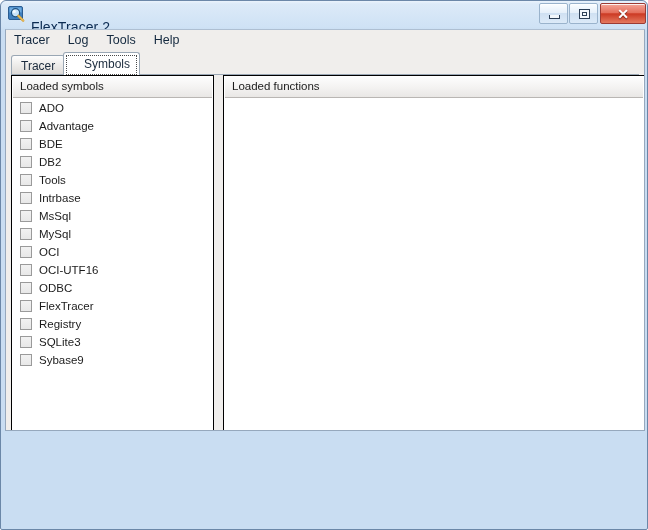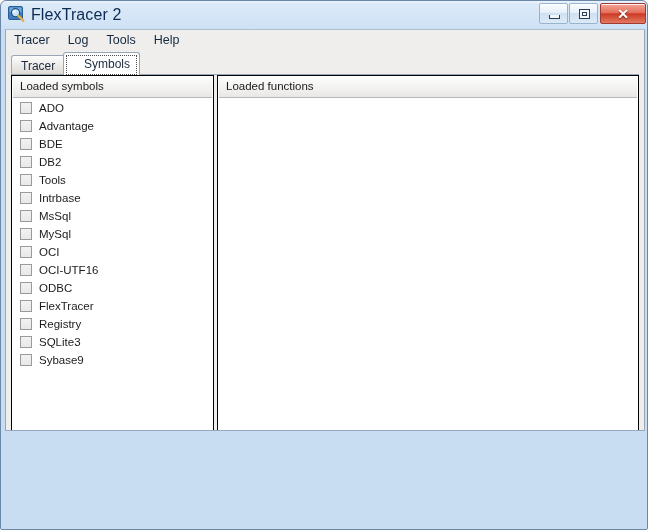--- a/index.html
+++ b/index.html
@@ -42,22 +42,22 @@
     height: 28px;
     box-sizing: border-box;
   }
   #app-icon {
     position: absolute;
     left: 7px; top: 5px;
     width: 17px; height: 17px;
   }
   #title-text {
     position: absolute;
-    left: 30px; top: 5px;
-    font-size: 16px;
+    left: 30px; top: 18px;
+    font-size: 14px;
     color: #0b2b52;
     letter-spacing: 0.1px;
     white-space: nowrap;
   }
   #window-buttons {
     position: absolute;
     right: 3px; top: 2px;
     height: 21px;
     display: flex;
     align-items: stretch;
@@ -213,21 +213,21 @@
     box-sizing: border-box;
     background: #ffffff;
     border: 1px solid #000000;
     overflow: hidden;
   }
   #panel-symbols {
     left: 0;
     width: 203px;
   }
   #panel-functions {
-    left: 206px;
+    left: 212px;
     width: 422px;
   }
   .panel-header {
     position: relative;
     height: 21px;
     box-sizing: border-box;
     background: linear-gradient(to bottom, #fdfdfd 0%, #f4f3f2 50%, #e9e7e5 100%);
     border-bottom: 1px solid #b9b6b3;
     margin: 1px 1px 0 1px;
   }

